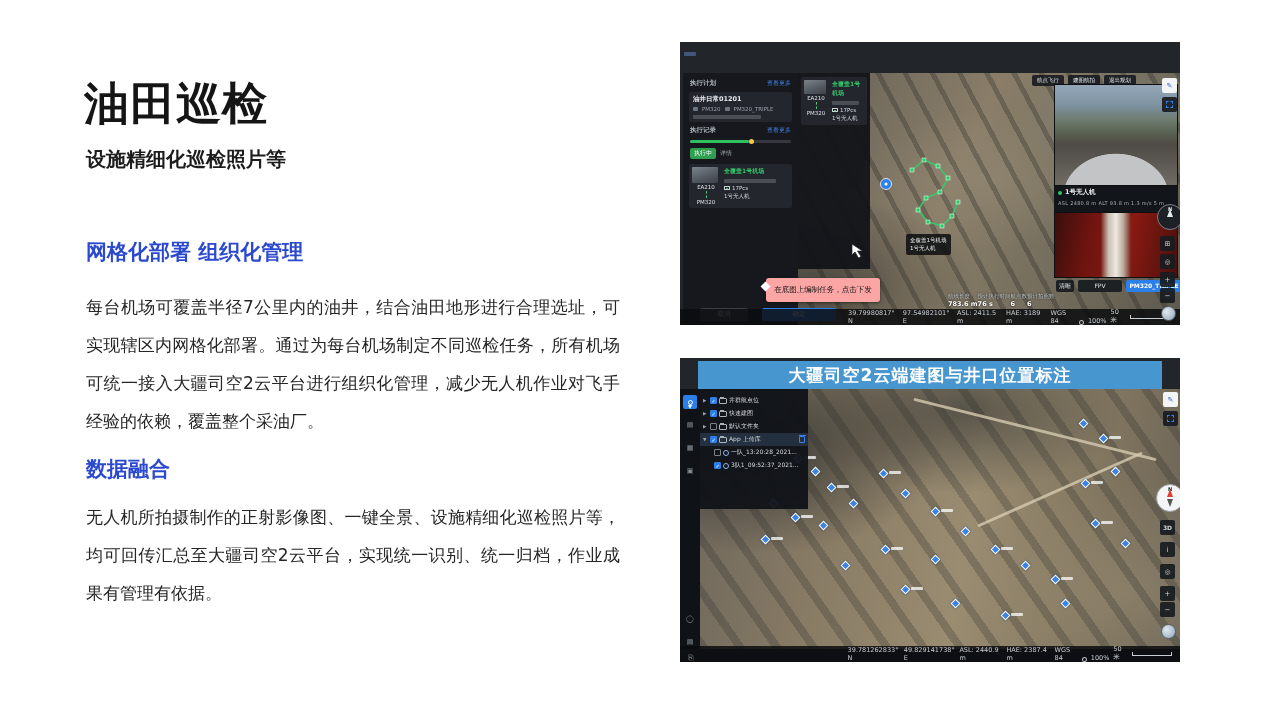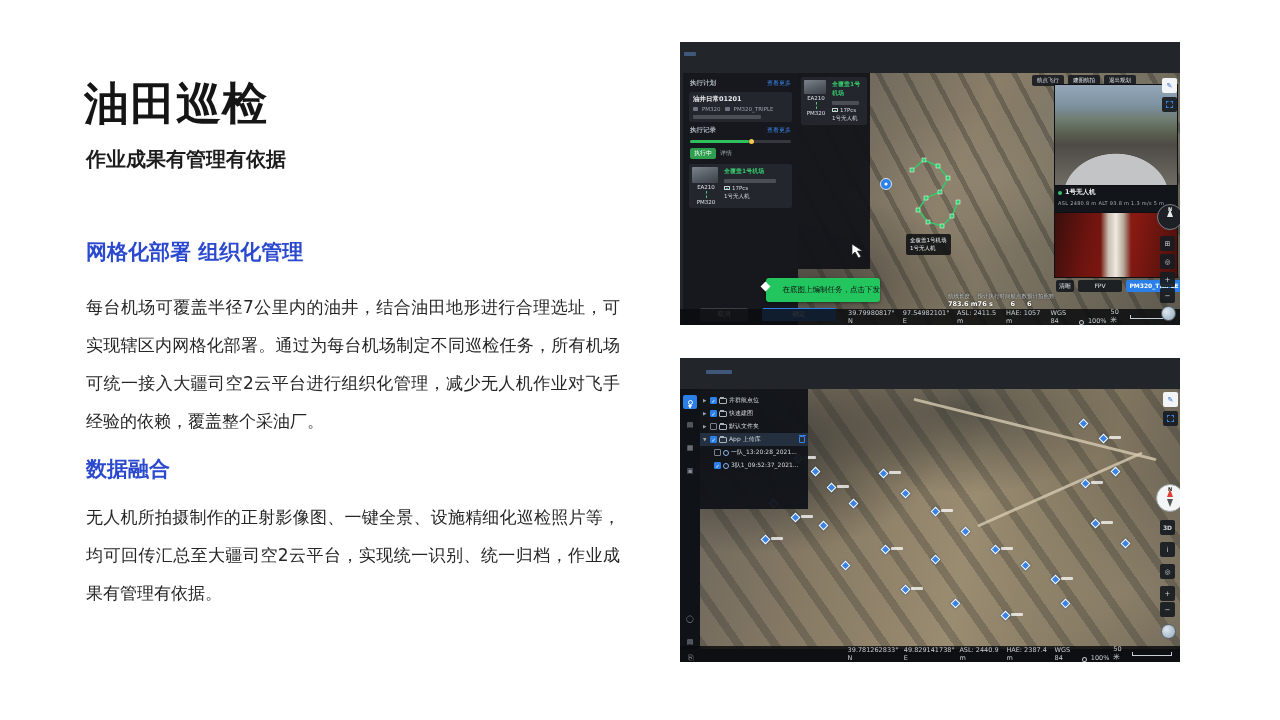--- a/index.html
+++ b/index.html
@@ -85,22 +85,22 @@
   
   .overlay-svg { position:absolute; left:0; top:0; width:500px; height:283px; z-index:12; pointer-events:none; }
 
   
   .map-chip { position:absolute; background:rgba(12,14,17,.85); border-radius:2px; padding:2px 4px; z-index:13; }
   .map-chip div { font-size:5.5px; color:#eef1f4; line-height:1.5; }
 
   
   .tooltip {
     position:absolute; left:86px; top:236px; width:114px; height:24px; z-index:20;
-    background:#22c55e; border-radius:3px; box-shadow:0 1px 3px rgba(0,0,0,.45);
-    font-size:7.5px; color:#111; text-align:right; line-height:24px;
+    background:#fca5a5; border-radius:3px; box-shadow:0 1px 3px rgba(0,0,0,.45);
+    font-size:7.5px; color:#111; text-align:center; line-height:24px;
   }
   .tooltip:before { content:""; position:absolute; left:-4px; top:5px; width:7px; height:7px; background:#fff; transform:rotate(45deg); }
 
   
   .btn { position:absolute; z-index:21; height:13px; border-radius:2px; font-size:6.5px; color:#e6e9ec; text-align:center; line-height:13px; }
   .btn-dark { left:20px; top:266px; width:48px; background:#3a3e45; }
   .btn-blue { left:82px; top:266px; width:74px; background:#2b7fe8; color:#fff; }
   .stats { position:absolute; left:268px; top:251px; display:flex; z-index:14; }
   .stat .slabel { font-size:5.5px; color:#c3c9cf; text-shadow:0 0 2px #000; }
   .stat .sval   { font-size:6.5px; color:#fff; font-weight:700; text-shadow:0 0 2px #000; }
@@ -184,21 +184,21 @@
   .marker { position:absolute; width:7px; height:7px; background:#3b82e6; border:1px solid #fff;
             transform:rotate(45deg); box-shadow:0 0 2px rgba(0,0,0,.6); z-index:8; }
   .mlabel { position:absolute; height:3px; width:12px; background:rgba(255,255,255,.75); border-radius:1px; z-index:8; }
 
   .tool3d { font-size:6px; font-weight:700; }
 </style>
 </head>
 <body>
 
 <div class="abs title">油田巡检</div>
-<div class="abs subtitle">作业成果有管理有依据</div>
+<div class="abs subtitle">设施精细化巡检照片等</div>
 <div class="abs h-blue h1pos">网格化部署 组织化管理</div>
 <div class="abs para p1pos">每台机场可覆盖半径7公里内的油井，结合油田地形进行合理选址，可实现辖区内网格化部署。通过为每台机场制定不同巡检任务，所有机场可统一接入大疆司空2云平台进行组织化管理，减少无人机作业对飞手经验的依赖，覆盖整个采油厂。</div>
 <div class="abs h-blue h2pos">数据融合</div>
 <div class="abs para p2pos">无人机所拍摄制作的正射影像图、一键全景、设施精细化巡检照片等，均可回传汇总至大疆司空2云平台，实现统一识别、统一归档，作业成果有管理有依据。</div>
 
 <div id="shot-top" class="shot">
   <div class="map map-top"></div>
   <div class="corner-bar" style="left:4px; top:10px; width:12px;"></div>
 
   <div class="tpanel">
@@ -354,35 +354,36 @@
   <div class="tool" style="left:480px; top:194px;">⊞</div>
   <div class="tool" style="left:480px; top:212px;">◎</div>
   <div class="tool" style="left:480px; top:230px;">+</div>
   <div class="tool" style="left:480px; top:246px;">−</div>
   <div class="globe" style="left:481px; top:264px;"></div>
 
   <div class="statusbar">
     <span style="margin-left:160px;">39.79980817° N</span>
     <span>97.54982101° E</span>
     <span>ASL: 2411.5 m</span>
-    <span>HAE: 1057 m</span>
+    <span>HAE: 3189 m</span>
     <span>WGS 84</span>
     <span class="sb-ic"></span>
     <span>100%</span>
     <span class="sb-right">
       <span>50 米</span>
       <span class="scaleline"></span>
     </span>
   </div>
 </div>
 
 <div id="shot-bottom" class="shot">
   <div class="map map-bottom"></div>
   <div class="road" style="left:230px; top:70px;  width:250px; transform:rotate(14deg);"></div>
   <div class="road" style="left:290px; top:130px; width:180px; transform:rotate(-24deg);"></div>
+  <div class="banner">大疆司空2云端建图与井口位置标注</div>
   <div class="corner-bar" style="left:26px; top:12px; width:26px;"></div>
 
   <div class="rail">
     <div class="rail-ic active">
         <span class="pin"></span>
       </div>
     <div class="rail-ic">▤</div>
     <div class="rail-ic">▦</div>
     <div class="rail-ic">▣</div>
     <div class="rail-spacer"></div>

